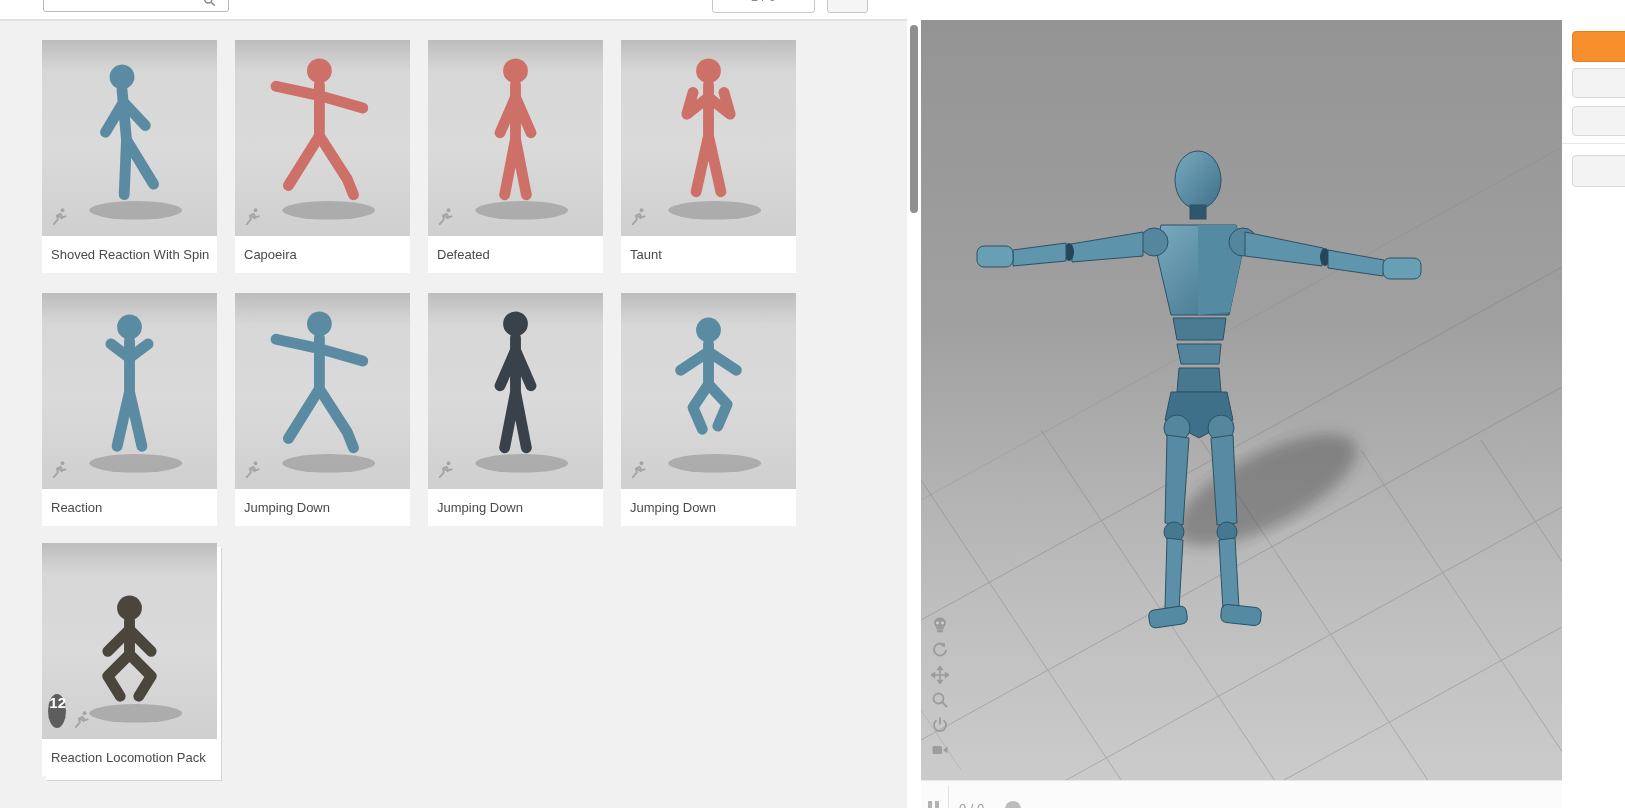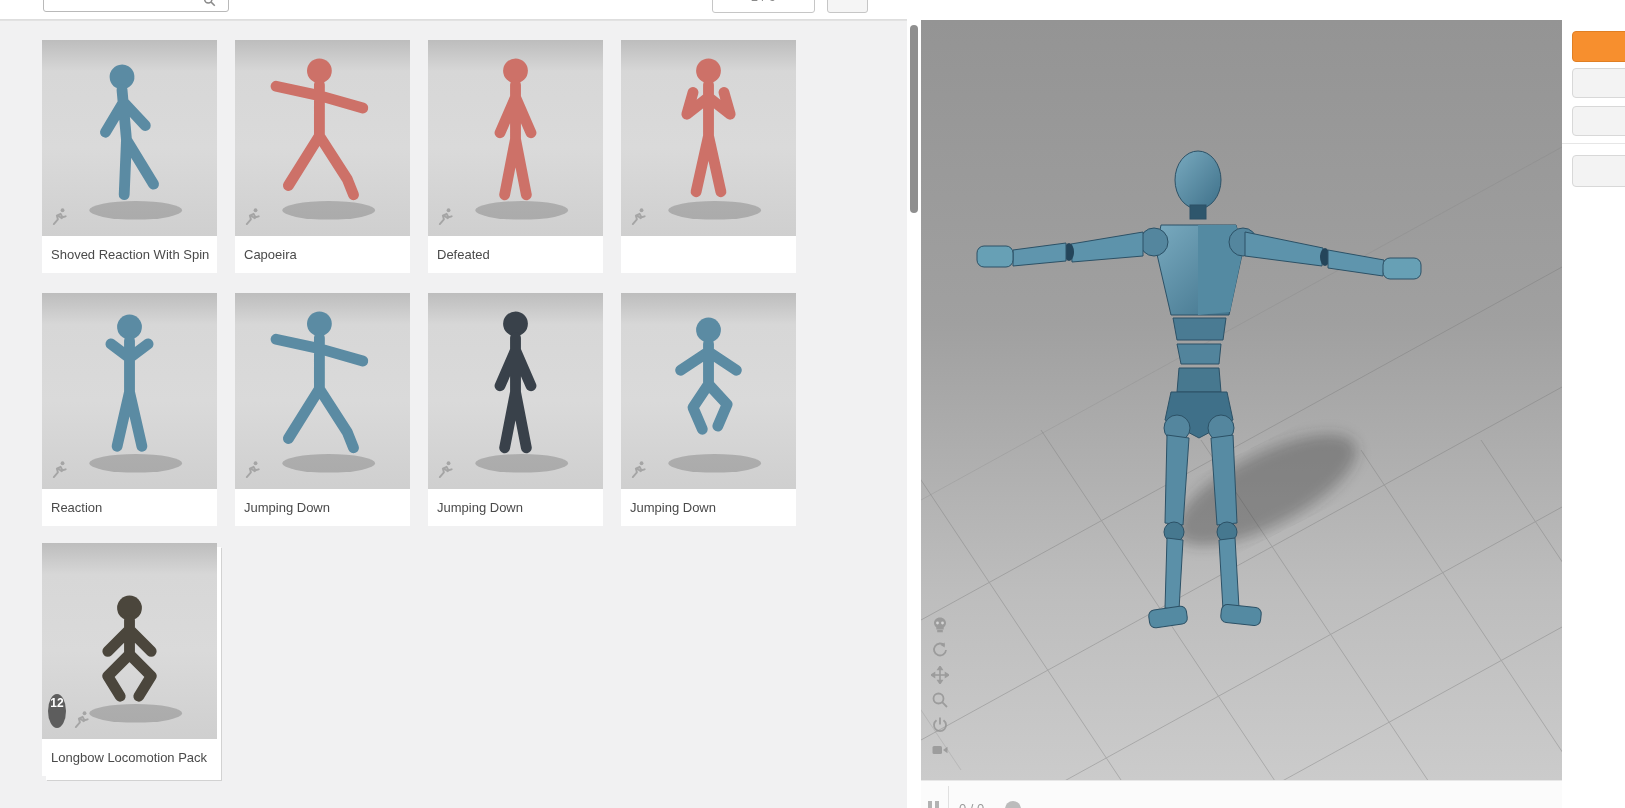--- a/index.html
+++ b/index.html
@@ -26,22 +26,22 @@
     padding:19px 0 0 42px; display:grid; grid-template-columns:repeat(4,175px);
     column-gap:18px; row-gap:20px; align-content:start; }
   .card { width:175px; background:#fff; position:relative; cursor:pointer; }
   .card.pack { margin-top:-3px; box-shadow:4px 4px 0 0 #ffffff, 5px 5px 0 0 #d2d2d2; }
   .thumb { position:relative; width:175px; height:196px; overflow:hidden;
     background:linear-gradient(180deg,#bdbdbd 0%,#d7d7d7 16%,#dadada 55%,#cfcfcf 100%); }
   .fig { position:absolute; left:0; top:6px; width:175px; height:186px; }
   .runner { position:absolute; left:8px; bottom:10px; opacity:.85; }
   .pack .runner { left:30px; }
   .badge { position:absolute; left:6px; bottom:11px; width:18px; height:34px;
-    border-radius:50%; background:#5d5d5d; color:#fff; font-size:12px; font-weight:bold;
-    text-align:center; line-height:18px; }
+    border-radius:50%; background:#5d5d5d; color:#fff; font-size:15px; font-weight:bold;
+    text-align:right; line-height:18px; }
   .card-title { height:37px; background:#fff; font-size:13px; color:#4a4a4a;
     line-height:37px; padding:0 9px; white-space:nowrap; overflow:hidden; }
 
   
   .scroll-track { position:absolute; left:907px; top:0; width:14px; height:808px; background:#fff; }
   .scroll-thumb { position:absolute; left:3px; top:25px; width:8px; height:188px;
     background:#8f8f8f; border-radius:4px; }
 
   
   .viewport { position:absolute; left:921px; top:20px; width:641px; height:760px;
@@ -178,20 +178,21 @@
         <svg class="fig" viewBox="0 0 100 120" fill="none" stroke="currentColor" stroke-width="7" stroke-linecap="round" stroke-linejoin="round" style="color: rgb(205, 113, 104);">
           <ellipse cx="54" cy="106" rx="30" ry="6" fill="rgba(0,0,0,0.18)" stroke="none"></ellipse>
           <use href="#pose-taunt"></use>
         </svg>
 
         <svg class="runner" width="19" height="19" viewBox="0 0 20 20" fill="none" stroke="#9e9e9e" stroke-width="2" stroke-linecap="round" stroke-linejoin="round">
           <circle cx="13.2" cy="3.4" r="2" fill="#9e9e9e" stroke="none"></circle>
           <path d="M4 18 l4.3-5 -1.1-4 4-1.8 1.9 3.6 3.4-1 M9 9.5 l3.4 2.3"></path>
         </svg>
       </div>
+      <div class="card-title">Taunt</div>
     </div>
 
 
 
     <div class="card">
       <div class="thumb">
         <svg class="fig" viewBox="0 0 100 120" fill="none" stroke="currentColor" stroke-width="7" stroke-linecap="round" stroke-linejoin="round" style="color: rgb(91, 139, 163);">
           <ellipse cx="54" cy="106" rx="30" ry="6" fill="rgba(0,0,0,0.18)" stroke="none"></ellipse>
           <use href="#pose-guard"></use>
         </svg>
@@ -255,21 +256,21 @@
         <svg class="fig" viewBox="0 0 100 120" fill="none" stroke="currentColor" stroke-width="7" stroke-linecap="round" stroke-linejoin="round" style="color: rgb(75, 70, 60);">
           <ellipse cx="54" cy="106" rx="30" ry="6" fill="rgba(0,0,0,0.18)" stroke="none"></ellipse>
           <use href="#pose-crouch"></use>
         </svg>
         <span class="badge">12</span>
         <svg class="runner" width="19" height="19" viewBox="0 0 20 20" fill="none" stroke="#9e9e9e" stroke-width="2" stroke-linecap="round" stroke-linejoin="round">
           <circle cx="13.2" cy="3.4" r="2" fill="#9e9e9e" stroke="none"></circle>
           <path d="M4 18 l4.3-5 -1.1-4 4-1.8 1.9 3.6 3.4-1 M9 9.5 l3.4 2.3"></path>
         </svg>
       </div>
-      <div class="card-title">Longbow Locomotion Pack</div>
+      <div class="card-title">Reaction Locomotion Pack</div>
     </div>
   </div>
 
   <div class="scroll-track">
     <div class="scroll-thumb"></div>
   </div>
 
   <div class="viewport">
 
     <svg class="scene" width="641" height="760" viewBox="0 0 641 760" fill="none">

